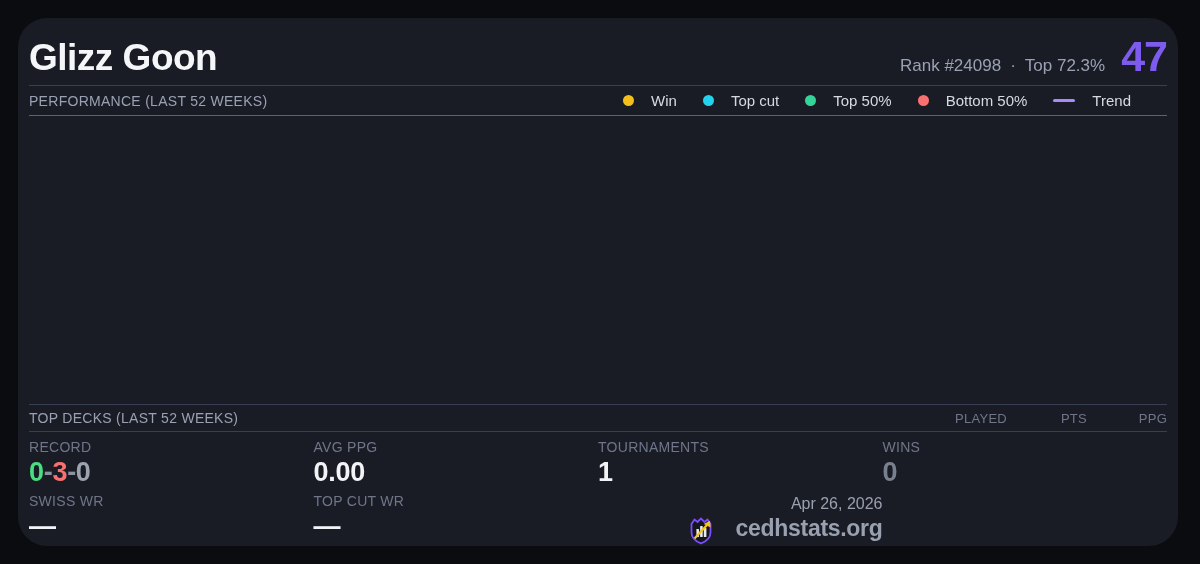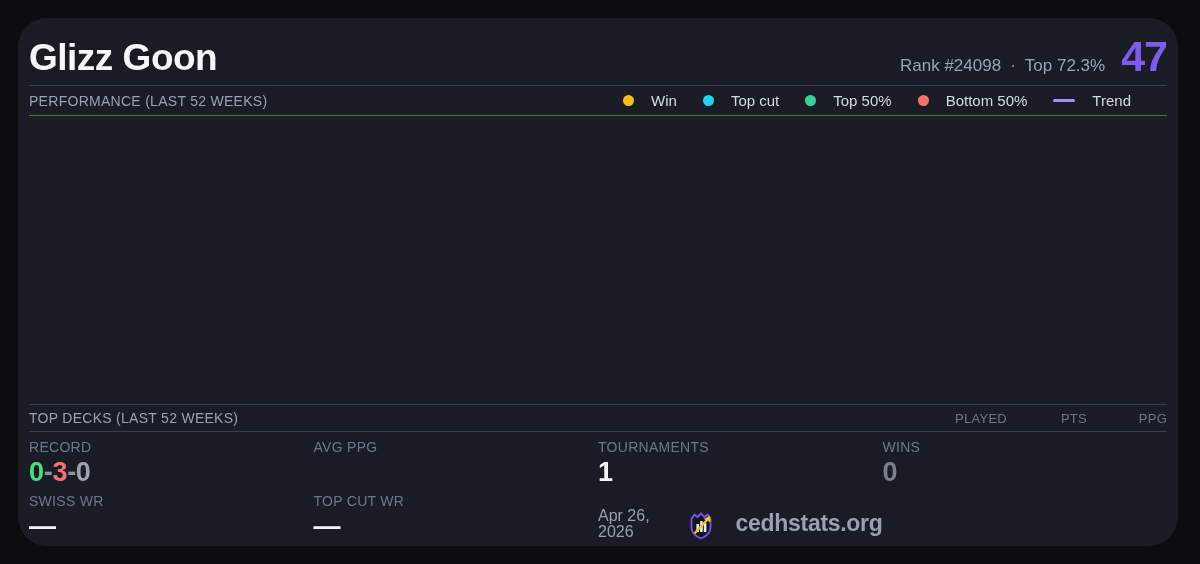--- a/index.html
+++ b/index.html
@@ -129,21 +129,21 @@
     font-weight: 700;
     color: #f2f3f6;
     line-height: 28px;
     letter-spacing: -0.3px;
   }
   .record-sep { color: #8b919f; }
   
   .meta-cell {
     padding-top: 10px;
     display: flex;
-    flex-direction: row;
+    flex-direction: column;
     align-items: flex-end;
     gap: 3px;
   }
   .date-text {
     font-size: 16px;
     color: #99a0ae;
     line-height: 16px;
   }
   .brand {
     display: flex;
@@ -216,20 +216,21 @@
 
     <div class="stat">
       <span class="stat-label">RECORD</span>
       <div class="stat-value">
         <span style="color: rgb(74, 222, 128);">0</span><span class="record-sep">-</span><span style="color: rgb(248, 113, 113);">3</span><span class="record-sep">-</span><span style="color: rgb(156, 163, 175);">0</span>
       </div>
     </div>
 
     <div class="stat">
       <span class="stat-label">AVG PPG</span>
+      <div class="stat-value">0.00</div>
     </div>
 
     <div class="stat">
       <span class="stat-label">TOURNAMENTS</span>
       <div class="stat-value">1</div>
     </div>
 
     <div class="stat">
       <span class="stat-label">WINS</span>
       <div class="stat-value" style="color: rgb(121, 129, 143);">0</div>

